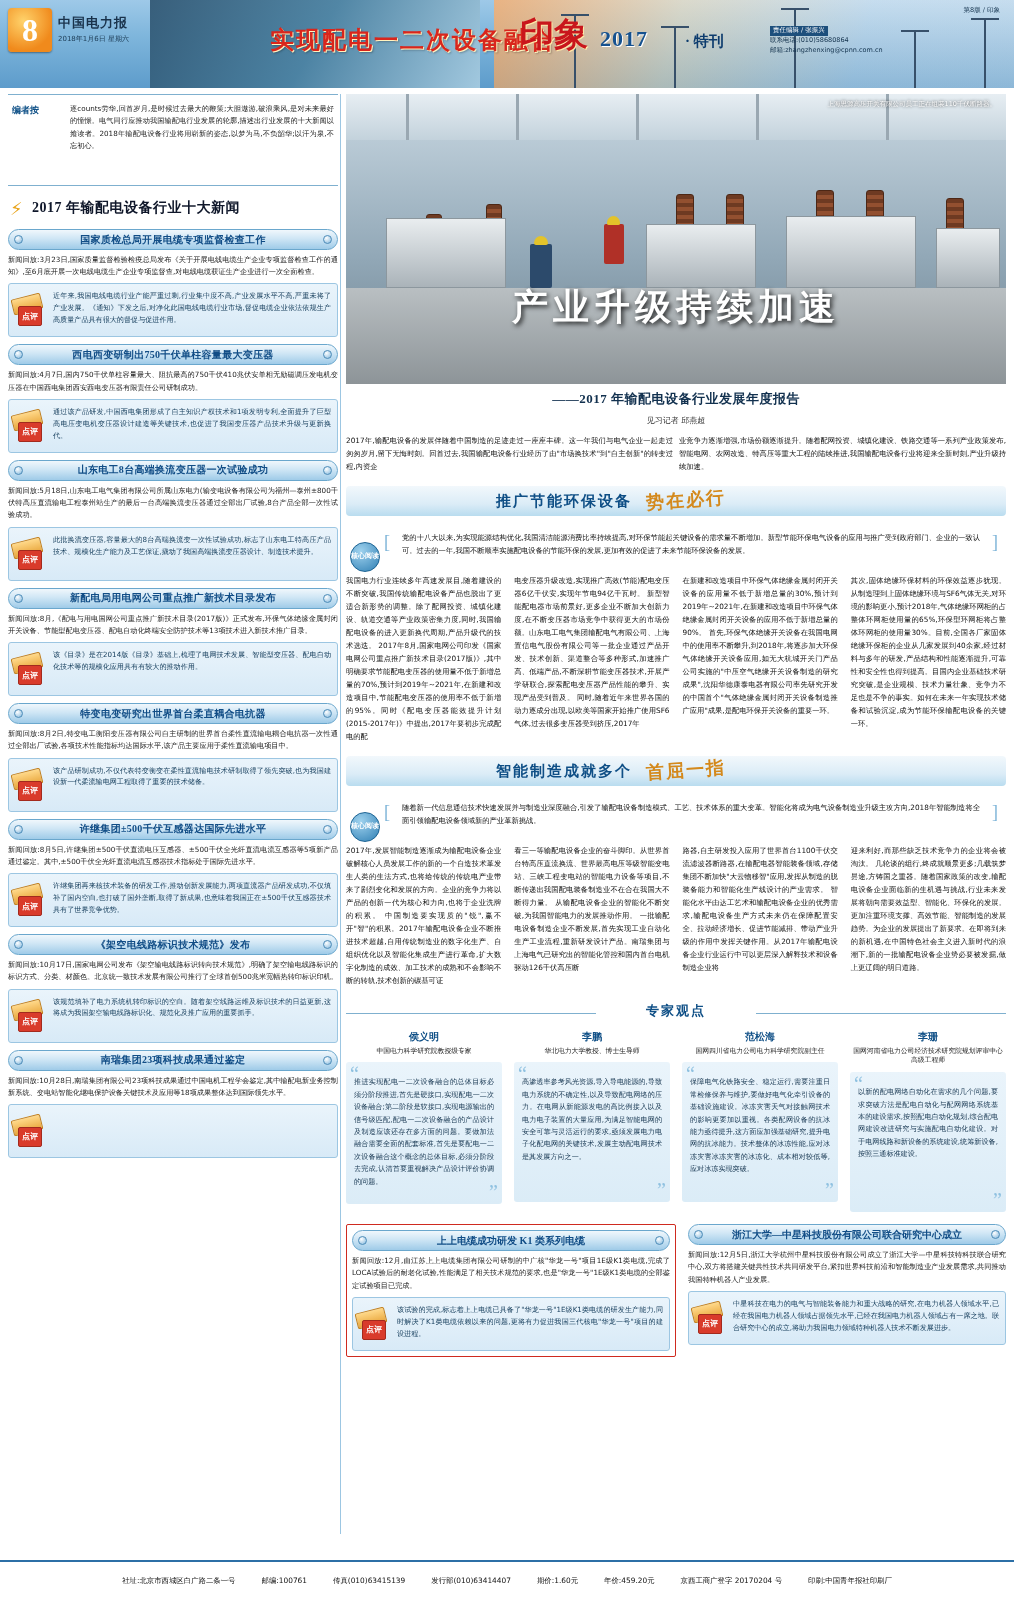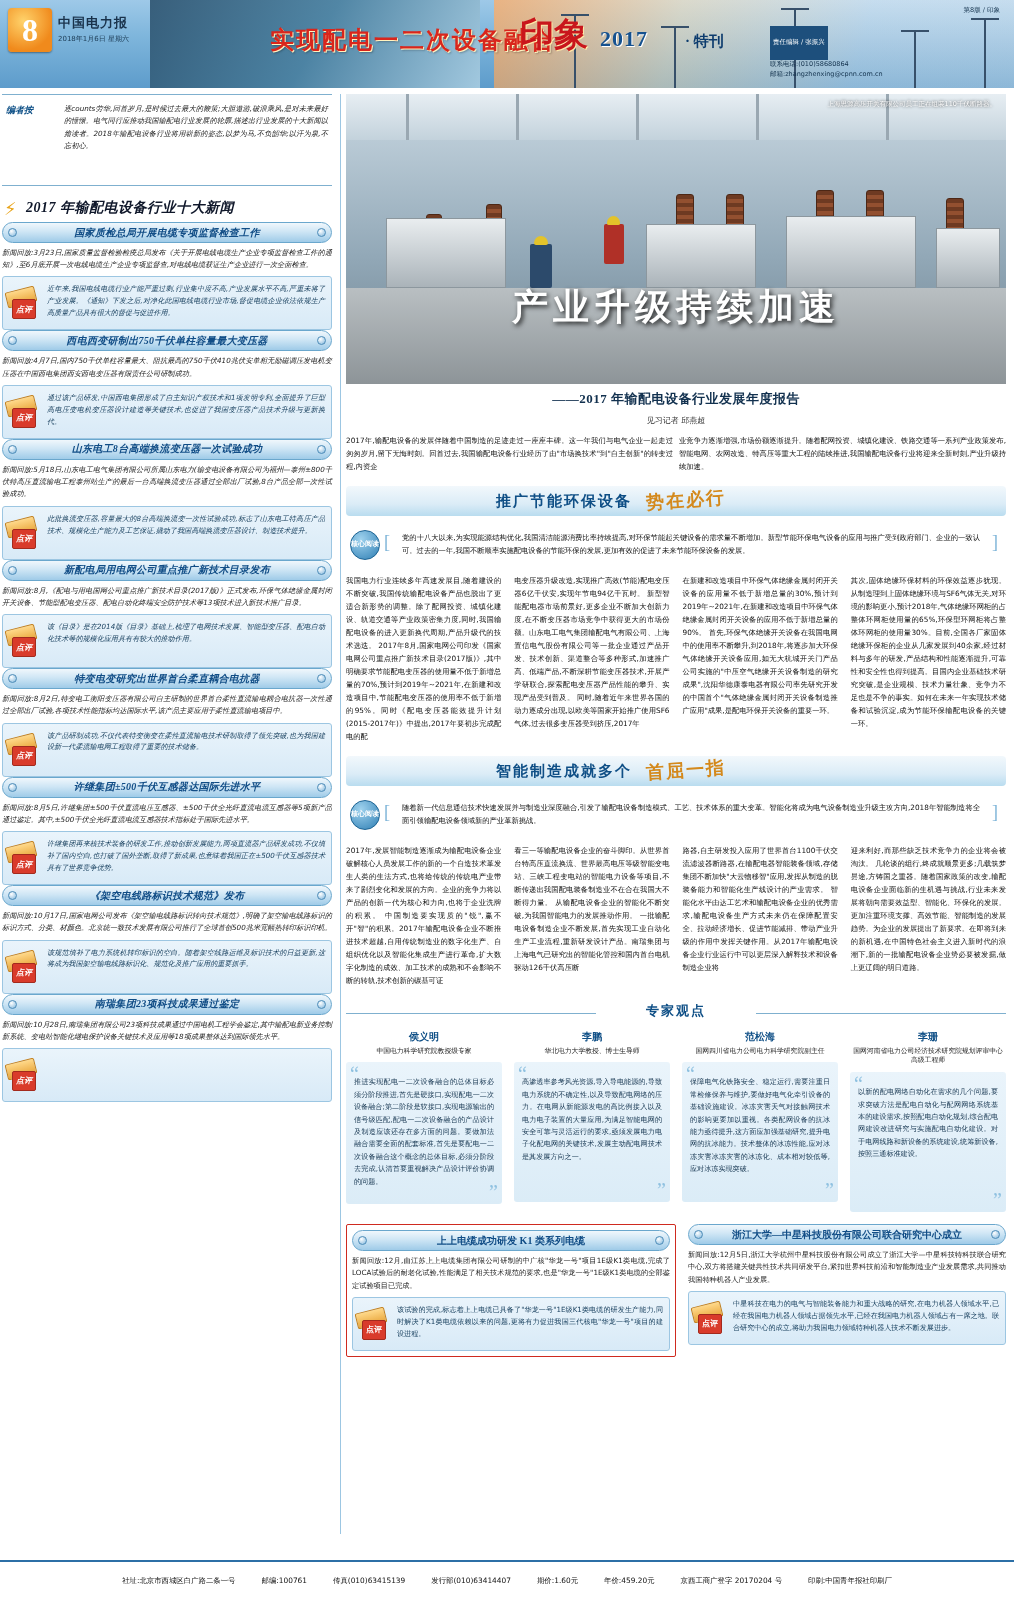--- a/index.html
+++ b/index.html
@@ -72,31 +72,31 @@
     text-shadow:1px 1px 0 #ffffff;
   }
   .mh-title-sub {
     position:absolute; left:415px; top:16px; font-size:15px; font-weight:bold;
     color:#0d3c6e; font-family:"Liberation Serif", serif;
   }
   .mh-contact {
     position:absolute; right:14px; top:26px; width:230px; text-align:left;
     font-size:6.5px; color:#13324d; line-height:1.5;
   }
-  .mh-contact .line1 { background:#1d4f7c; color:#fff; display:inline-block; padding:12px 3px; }
+  .mh-contact .line1 { background:#1d4f7c; color:#fff; display:inline-block; padding:0 3px; }
   .mh-edition {
     position:absolute; right:14px; top:6px; font-size:6.5px; color:#13324d;
   }
 
   
   .body-area { position:absolute; left:0; top:88px; width:1014px; height:1468px; }
 
   
   .left-col {
-    position:absolute; left:2px; top:6px; width:330px; height:1448px;font-style:italic;
+    position:absolute; left:8px; top:6px; width:330px; height:1448px;
   }
   .editor-note {
     position:relative; width:330px; min-height:92px;
     border-top:1px solid #7fb0cf; border-bottom:1px solid #7fb0cf;
     padding:8px 4px 6px 62px;
   }
   .editor-note .label {
     position:absolute; left:4px; top:10px; width:54px;
     font-size:9px; font-weight:bold; color:#0d4f86;
     font-family:"Liberation Serif", serif; line-height:1.25;
@@ -107,21 +107,21 @@
     margin-top:10px; position:relative; height:26px;
   }
   .ten-news-head .bolt {
     position:absolute; left:2px; top:2px; font-size:18px; color:#e8a318;
   }
   .ten-news-head .t {
     position:absolute; left:24px; top:3px; font-size:14px; font-weight:bold;
     color:#0f172a; font-family:"Liberation Serif", serif; letter-spacing:.5px;
   }
 
-  .news-item { }
+  .news-item { margin-top:7px; }
   .news-title {
     position:relative; height:21px; border-radius:11px;
     background:linear-gradient(180deg,#f0f7fc 0%, #cfe6f5 45%, #9fcbe8 100%);
     border:1px solid #6aa7cd;
     display:flex; align-items:center; justify-content:center;
   }
   .news-title span {
     font-size:10px; font-weight:bold; color:#114d86;
     font-family:"Liberation Serif", serif; letter-spacing:.3px;
   }
@@ -233,21 +233,21 @@
     position:relative; margin-top:8px; padding:8px 26px 8px 56px;
     font-size:7.3px; line-height:1.78; text-align:justify;
   }
   .core-read .brk-l, .core-read .brk-r {
     position:absolute; top:2px; font-size:18px; color:#7db4d8;
     font-family:"Liberation Serif", serif;
   }
   .core-read .brk-l { left:38px; }
   .core-read .brk-r { right:8px; }
   .core-badge {
-    position:absolute; left:4px; top:6px; width:30px; height:30px;
+    position:absolute; left:4px; top:18px; width:30px; height:30px;
     border-radius:50%;
     background:radial-gradient(circle at 35% 30%,#9fd2ee,#2f7fb4);
     color:#fff; font-size:7px; font-weight:bold; line-height:9px;
     display:flex; align-items:center; justify-content:center; text-align:center;
     font-family:"Liberation Serif", serif;
     border:1px solid #1d6494;
   }
   .quad-col { margin-top:9px; display:flex; gap:13px; }
   .quad-col .c { flex:1; font-size:7.3px; line-height:1.78; text-align:justify; }
 

